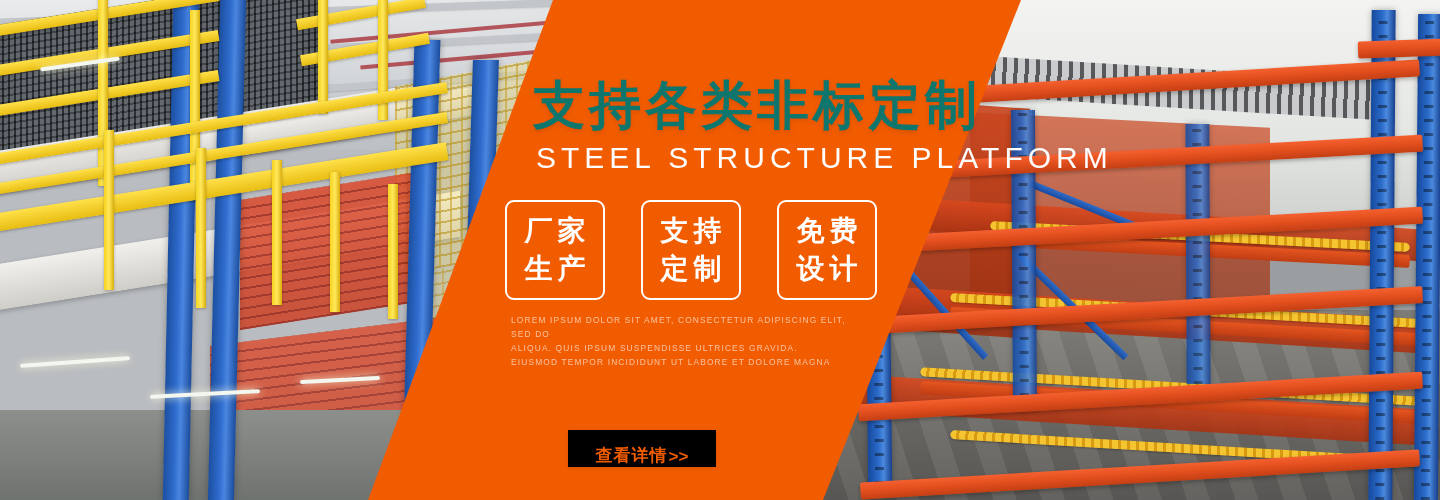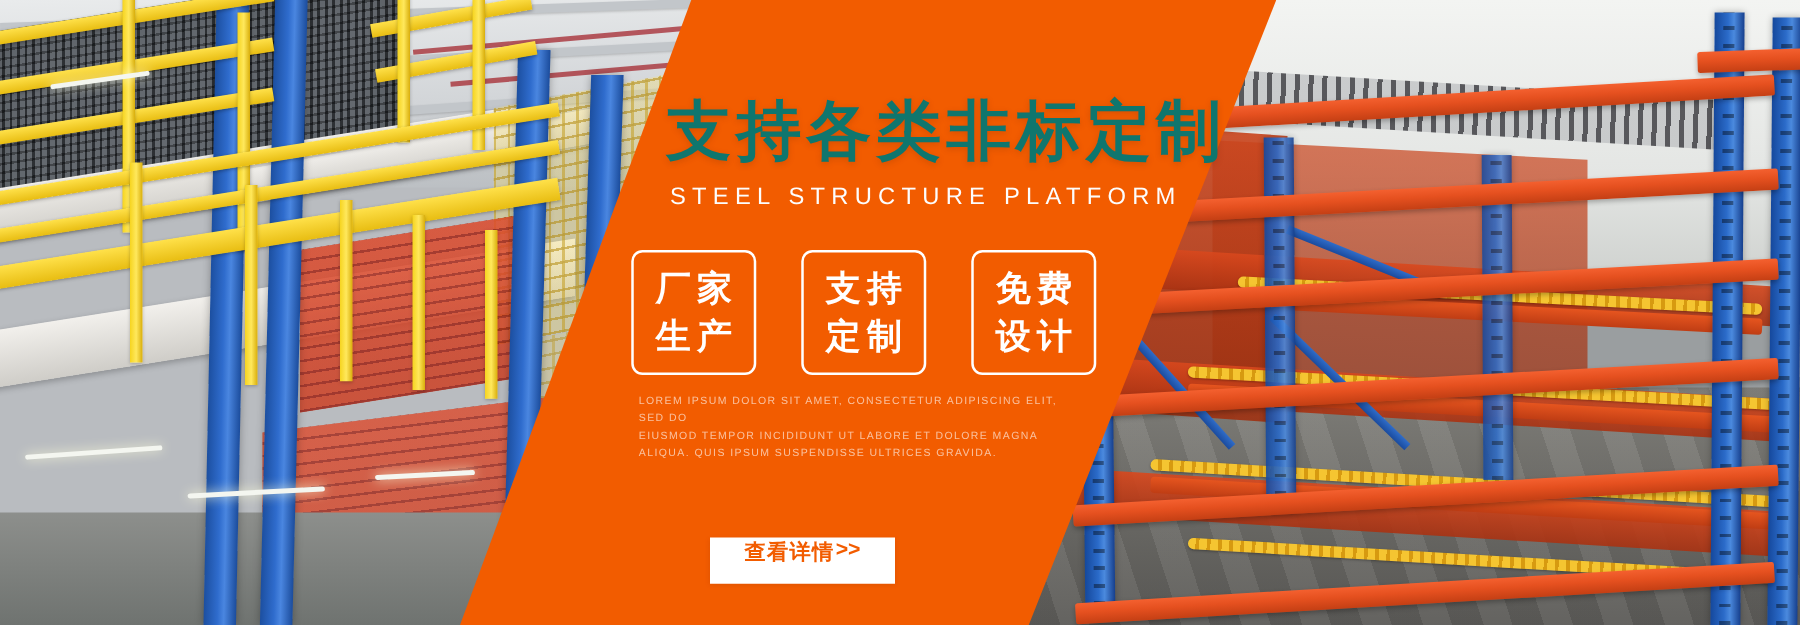--- a/index.html
+++ b/index.html
@@ -174,21 +174,21 @@
     font-size:52px;
     font-weight:bold;
     letter-spacing:4px;
     line-height:62px;
     white-space:nowrap;
     text-shadow:0 2px 5px rgba(120,40,0,.22);
   }
   .subhead {
     position:absolute; left:536px; top:145px;
     color:#fdfdfd;
-    font-size:19px;
+    font-size:30px;
     font-weight:300;
     letter-spacing:5.0px;
     line-height:26px;
     white-space:nowrap;
   }
 
   .tagbox-row {
     position:absolute; left:505px; top:200px;
     display:flex; gap:36px;
   }
@@ -212,22 +212,22 @@
     color:rgba(255,255,255,.62);
     font-size:8.4px;
     letter-spacing:1.15px;
     line-height:14px;
     text-align:left;
   }
 
   .cta {
     position:absolute; left:568px; top:430px;
     width:148px; height:37px;
-    background:#ffffff;
-    display:flex; align-items:flex-start; justify-content:center;
+    background:#000000;
+    display:flex; align-items:flex-end; justify-content:center;
     color:#f25c00;
     font-size:17px;
     font-weight:bold;
     letter-spacing:1px;
     cursor:pointer;
     box-shadow:0 1px 4px rgba(120,40,0,.18);
   }
   .cta .arrows { font-weight:bold; letter-spacing:0; margin-left:1px; }
 </style>
 </head>
@@ -348,22 +348,22 @@
         <span class="line">定制</span>
       </div>
       <div class="tagbox">
         <span class="line">免费</span>
         <span class="line">设计</span>
       </div>
     </div>
 
     <div class="lorem">
       <div>LOREM IPSUM DOLOR SIT AMET, CONSECTETUR ADIPISCING ELIT, SED DO</div>
+      <div>ALIQUA. QUIS IPSUM SUSPENDISSE ULTRICES GRAVIDA.</div>
       <div>EIUSMOD TEMPOR INCIDIDUNT UT LABORE ET DOLORE MAGNA</div>
-      <div>ALIQUA. QUIS IPSUM SUSPENDISSE ULTRICES GRAVIDA.</div>
     </div>
 
     <div class="cta" style="color: rgb(242, 92, 0);">
       <span>查看详情</span>
       <span class="arrows">&gt;&gt;</span>
     </div>
 
   </div>
 </div>
 

